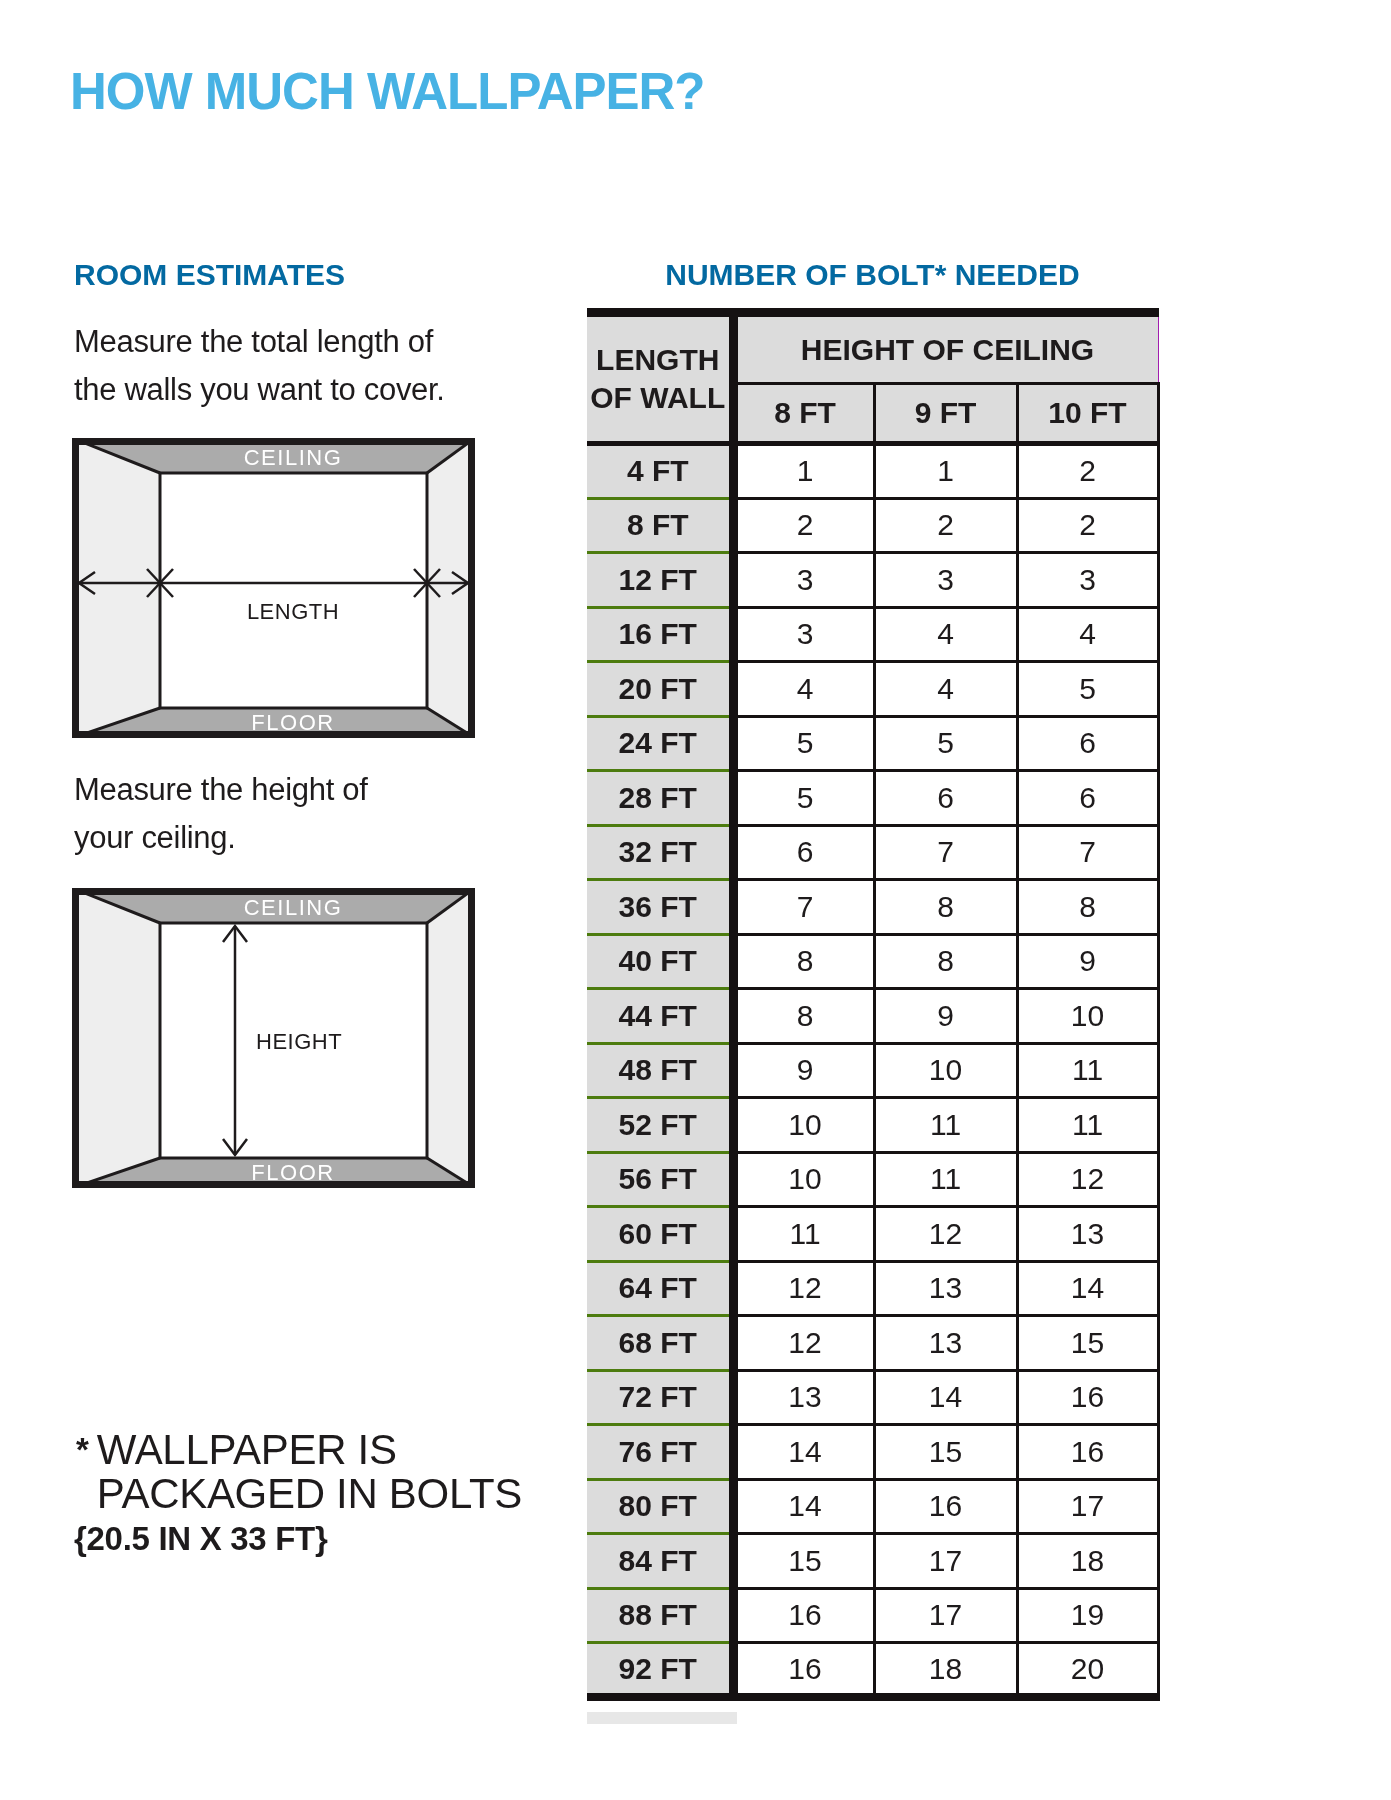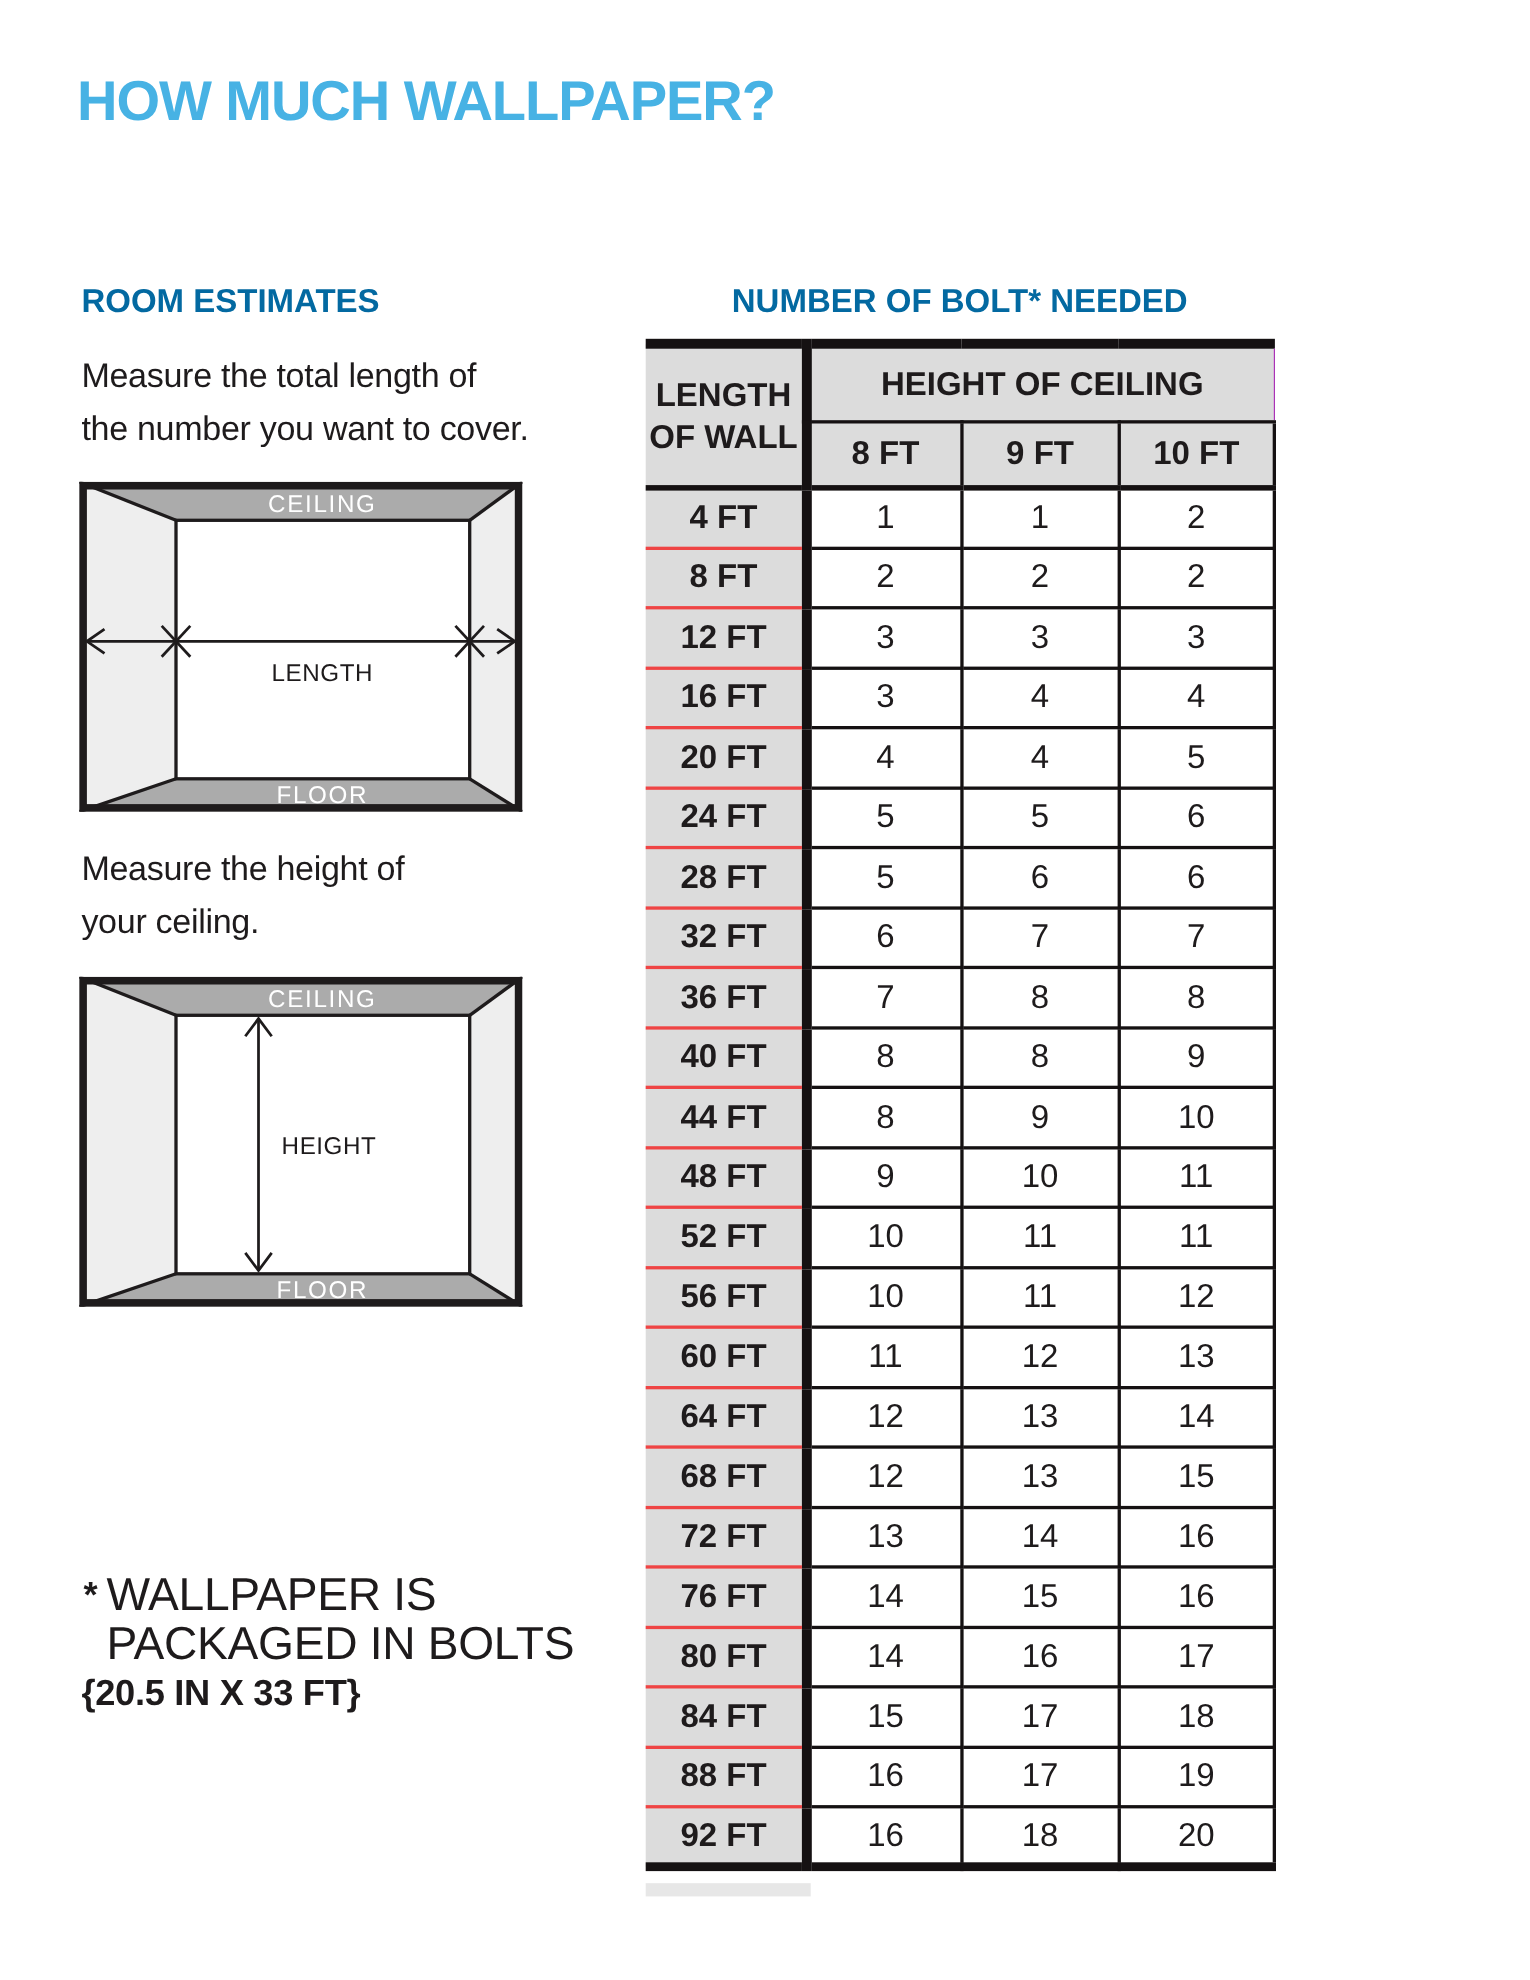--- a/index.html
+++ b/index.html
@@ -56,21 +56,21 @@
   #bolt-table col.c-9 { width: 143px; }
   #bolt-table col.c-10 { width: 141px; }
   #bolt-table th, #bolt-table td {
     text-align: center; vertical-align: middle;
     font-size: 30px; color: #1e1b1c;
   }
   
   #bolt-table .len-cell {
     background: #dcdcdc; font-weight: 700;
     border-right: 9px solid #151112;
-    border-top: 3px solid #151112; border-bottom: 3px solid #ef4444;
+    border-top: 3px solid #151112; border-bottom: 3px solid #4d7c0f;
     white-space: pre-line; line-height: 38px;
   }
   
   #bolt-table .group-header {
     background: #dcdcdc; font-weight: 700;
     border-bottom: 3px solid #151112; border-right: 1px solid #a21caf;
     height: 71px;
   }
   #bolt-table .sub-header {
     background: #dcdcdc; font-weight: 700;
@@ -93,21 +93,21 @@
 <body>
 
 <div id="page">
 
   <div id="main-title" class="abs">HOW MUCH WALLPAPER?</div>
 
   <div id="room-heading" class="abs section-heading">ROOM ESTIMATES</div>
   <div id="table-heading" class="abs section-heading">NUMBER OF BOLT* NEEDED</div>
 
   <div id="step1" class="abs copy">Measure the total length of
-the number you want to cover.</div>
+the walls you want to cover.</div>
 
   <div id="diagram-length" class="abs">
     <svg width="403" height="300" viewBox="0 0 403 300">
       <polygon points="0,0 403,0 355,35 88,35" fill="#ababab"></polygon>
       <polygon points="0,300 88,270 355,270 403,300" fill="#ababab"></polygon>
       <polygon points="0,0 88,35 88,270 0,300" fill="#eeeeee"></polygon>
       <polygon points="403,0 355,35 355,270 403,300" fill="#eeeeee"></polygon>
       <rect x="88" y="35" width="267" height="235" fill="#ffffff" stroke="#1e1b1c" stroke-width="3"></rect>
       <g stroke="#1e1b1c" stroke-width="3">
         <line x1="0" y1="0" x2="88" y2="35"></line>

